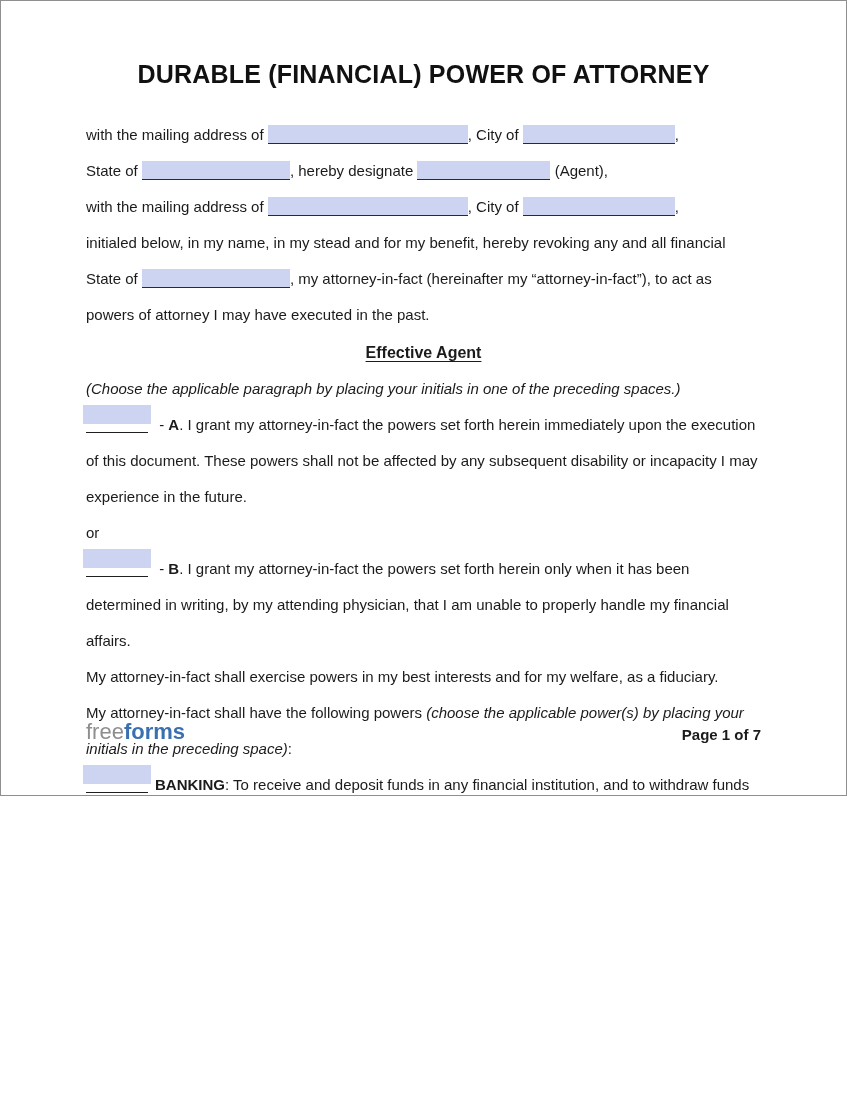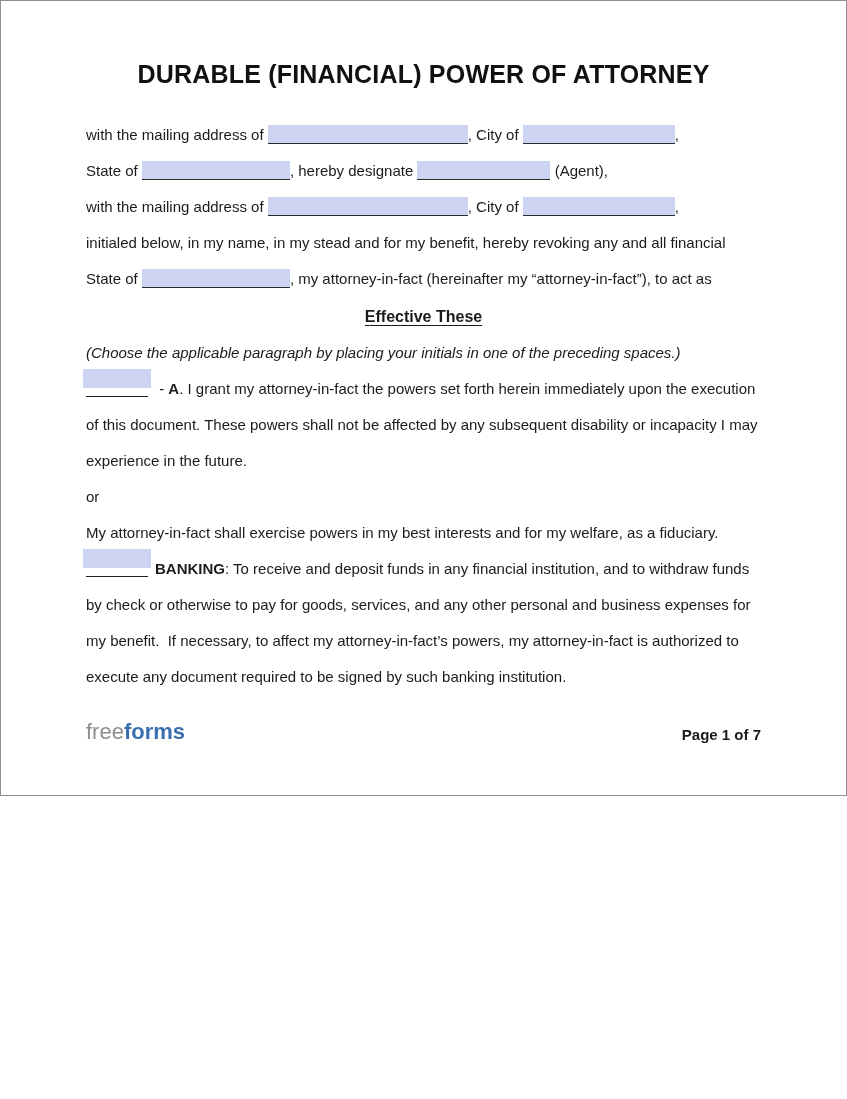--- a/index.html
+++ b/index.html
@@ -111,33 +111,36 @@
   <div class="line"><span>with the mailing address of </span><span class="blank w200"></span><span>, City of </span><span class="blank w152"></span><span>,</span></div>
 
   <div class="line"><span>State of </span><span class="blank w148"></span><span>, hereby designate </span><span class="blank w133"></span><span> (Agent),</span></div>
 
   <div class="line"><span>with the mailing address of </span><span class="blank w200"></span><span>, City of </span><span class="blank w152"></span><span>,</span></div>
 
   <div class="line">initialed below, in my name, in my stead and for my benefit, hereby revoking any and all financial</div>
 
   <div class="line"><span>State of </span><span class="blank w148"></span><span>, my attorney-in-fact (hereinafter my “attorney-in-fact”), to act as</span></div>
 
+  <div class="line">powers of attorney I may have executed in the past.</div>
 
-  <h2 class="section-heading">Effective These</h2>
+  <h2 class="section-heading">Effective Agent</h2>
 
   <div class="line it">(Choose the applicable paragraph by placing your initials in one of the preceding spaces.)</div>
 
   <p class="para"><span class="initials"></span><span> - </span><span class="b">A</span><span>. I grant my attorney-in-fact the powers set forth herein immediately upon the execution of this document. These powers shall not be affected by any subsequent disability or incapacity I may experience in the future.</span></p>
 
   <div class="line">or</div>
 
+  <p class="para"><span class="initials"></span><span> - </span><span class="b">B</span><span>. I grant my attorney-in-fact the powers set forth herein only when it has been determined in writing, by my attending physician, that I am unable to properly handle my financial affairs.</span></p>
 
 
   <div class="line">My attorney-in-fact shall exercise powers in my best interests and for my welfare, as a fiduciary.</div>
 
+  <p class="para"><span>My attorney-in-fact shall have the following powers </span><span class="it">(choose the applicable power(s) by placing your initials in the preceding space)</span><span>:</span></p>
 
   <p class="para"><span class="initials"></span><span class="b">BANKING</span><span>: To receive and deposit funds in any financial institution, and to withdraw funds by check or otherwise to pay for goods, services, and any other personal and business expenses for my benefit.&nbsp; If necessary, to affect my attorney-in-fact’s powers, my attorney-in-fact is authorized to execute any document required to be signed by such banking institution.</span></p>
 
   <div class="footer">
     <div class="brand"><span class="brand-free">free</span><span class="brand-forms">forms</span></div>
     <div class="page-info">Page 1 of 7</div>
   </div>
 
 </div>
 

